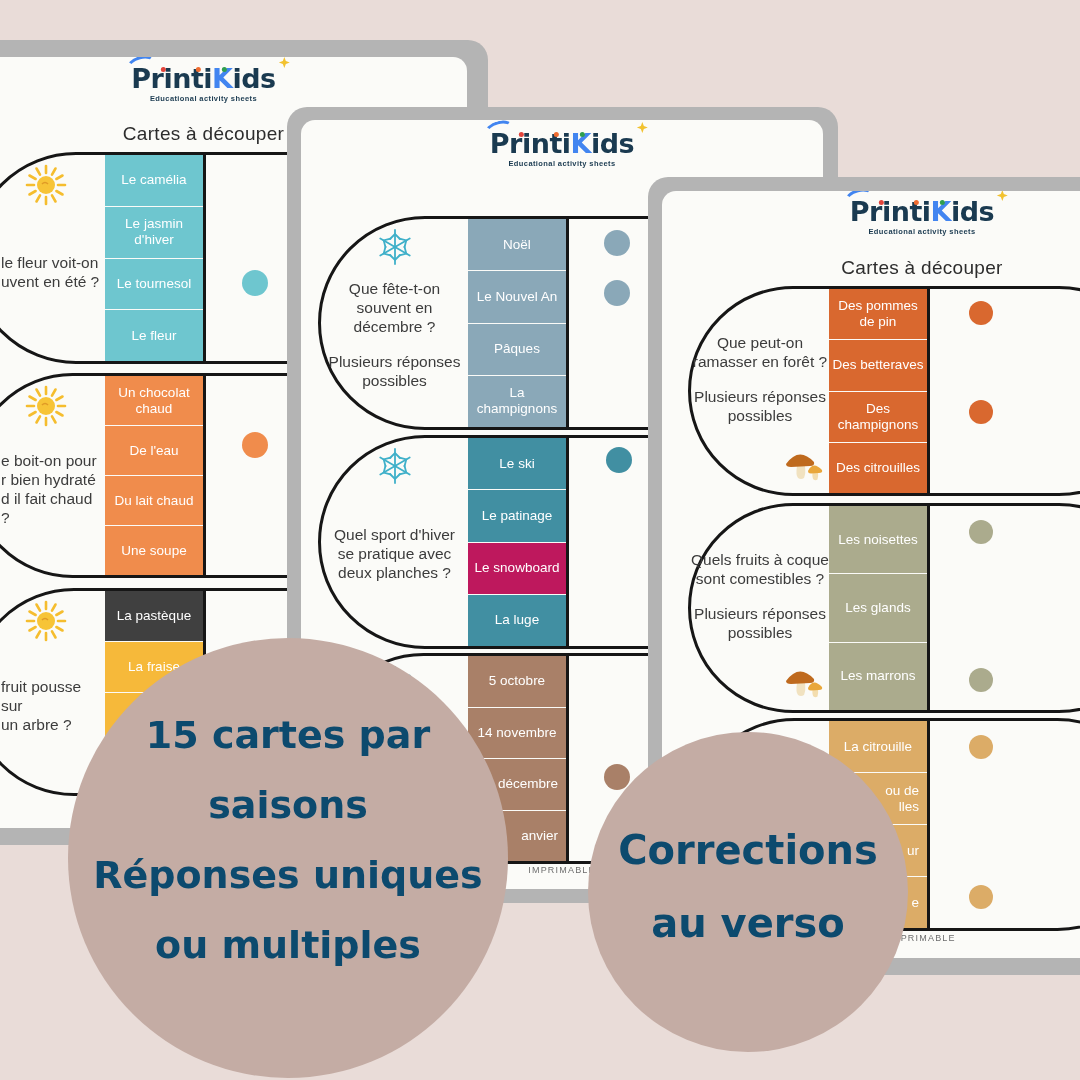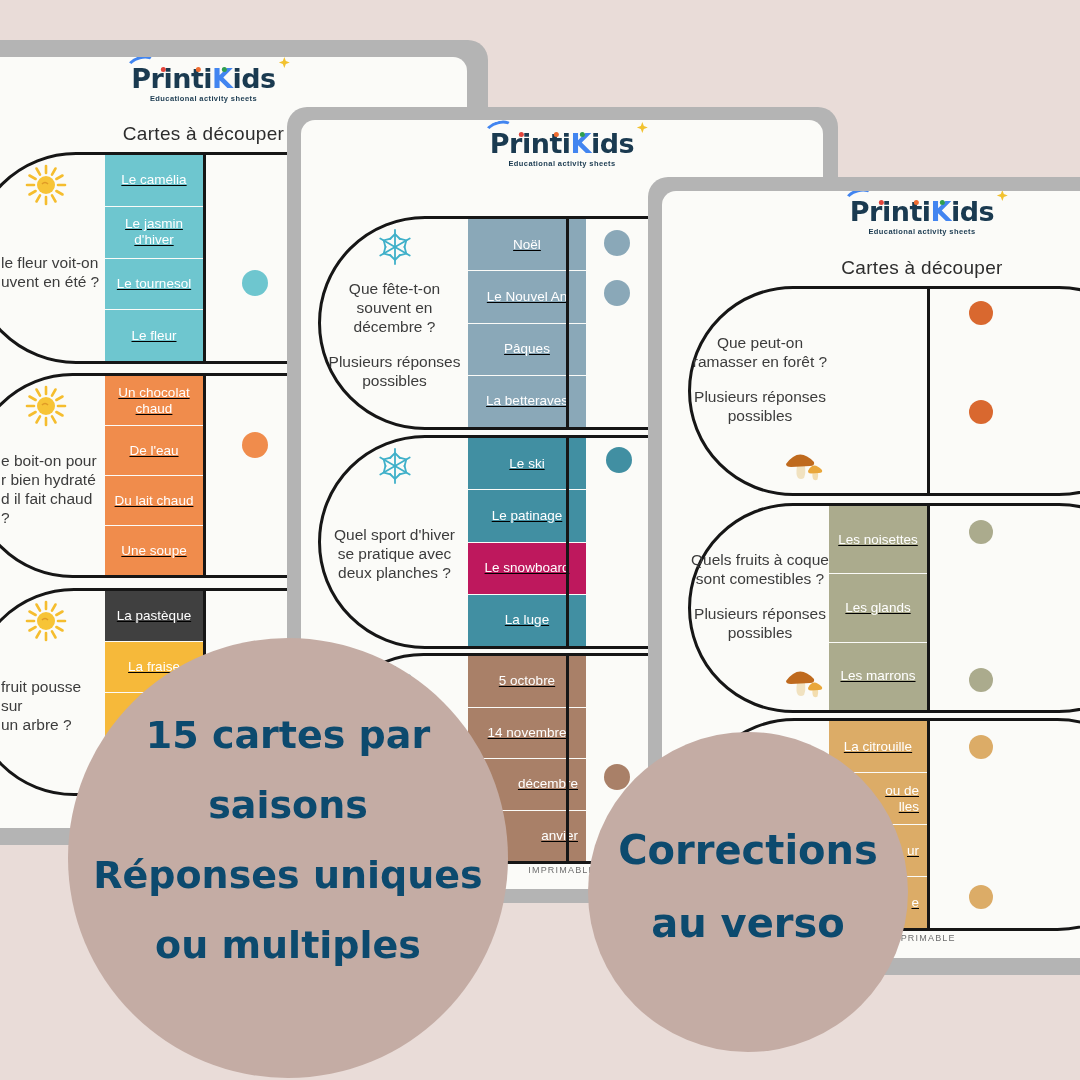--- a/index.html
+++ b/index.html
@@ -20,21 +20,21 @@
   .tdot{position:absolute;width:5px;height:5px;border-radius:50%;top:2px;}
   .td1{left:29px;background:#e2443b;}
   .td2{left:64px;background:#ef6c30;}
   .td3{left:90px;background:#2f9e4f;}
   .star{position:absolute;right:-14px;top:-8px;line-height:0;}
 
   .page-title{position:absolute;width:100%;text-align:center;font-size:19px;color:#2d2d2d;letter-spacing:.3px;}
 
   
   .card{position:absolute;border:3px solid #161616;border-radius:120px;}
-  .anscol{position:absolute;top:0;bottom:0;display:flex;flex-direction:column;gap:1px;text-decoration:underline;}
+  .anscol{position:absolute;top:0;bottom:0;display:flex;flex-direction:column;gap:1px;}
   .ans{flex:1;display:flex;align-items:center;justify-content:center;text-align:center;
        color:#fff;font-size:13.5px;line-height:1.18;padding:2px 3px;white-space:pre-line;}
   .ans.cut-l{justify-content:flex-end;text-align:right;padding-right:8px;}
   .vline{position:absolute;top:0;bottom:0;width:3px;background:#161616;}
   .dot{position:absolute;border-radius:50%;}
   .p1 .dot,.p2 .dot{width:26px;height:26px;}
   .p3 .dot{width:24px;height:24px;}
 
   .qarea{position:absolute;top:0;bottom:0;left:0;display:flex;flex-direction:column;align-items:center;}
   .p1 .qarea{width:132px;align-items:flex-start;}
@@ -55,21 +55,21 @@
   #sheet2{left:287px;top:107px;width:551px;height:796px;}
   #paper2{left:301px;top:120px;width:522px;height:769px;}
   #sheet3{left:648px;top:177px;width:560px;height:798px;}
   #paper3{left:662px;top:191px;width:520px;height:767px;}
 
   #paper1 .logo{top:8px;}   #paper1 .page-title{top:66px;}
   #paper2 .logo{top:10px;}
   #paper3 .logo{top:7px;}   #paper3 .page-title{top:66px;}
 
   .p1 .anscol{left:132px;width:98px;}  .p1 .vline{left:230px;}
-  .p2 .anscol{left:147px;width:118px;}  .p2 .vline{left:245px;}
+  .p2 .anscol{left:147px;width:98px;}  .p2 .vline{left:245px;}
   .p3 .anscol{left:138px;width:98px;}  .p3 .vline{left:236px;}
 
   #p1c1{left:30px;top:95px;width:470px;height:206px;}
   #p1c2{left:30px;top:316px;width:470px;height:199px;}
   #p1c3{left:30px;top:531px;width:470px;height:202px;}
   #p2c1{left:17px;top:96px;width:430px;height:208px;}
   #p2c2{left:17px;top:315px;width:430px;height:208px;}
   #p2c3{left:17px;top:533px;width:430px;height:205px;}
   #p3c1{left:26px;top:95px;width:470px;height:204px;}
   #p3c2{left:26px;top:312px;width:470px;height:204px;}
@@ -259,21 +259,21 @@
 souvent en
 décembre ?</div>
           <div class="qnote">Plusieurs réponses
 possibles</div>
         </div>
       </div>
       <div class="anscol">
         <div class="ans" style="background: rgb(138, 168, 184);">Noël</div>
         <div class="ans" style="background: rgb(138, 168, 184);">Le Nouvel An</div>
         <div class="ans" style="background: rgb(138, 168, 184);">Pâques</div>
-        <div class="ans" style="background: rgb(138, 168, 184);">La betteraves</div>
+        <div class="ans" style="background: rgb(138, 168, 184);">La champignons</div>
       </div>
       <div class="vline"></div>
       <div class="dot" style="left: 283px; top: 11px; background: rgb(138, 168, 184);"></div>
       <div class="dot" style="left: 283px; top: 61px; background: rgb(138, 168, 184);"></div>
     </div>
 
     <div class="card" id="p2c2">
       <div class="qarea">
         <span class="qicon">
           <svg width="38" height="38" viewBox="0 0 38 38" fill="none" stroke="#3fb0c9" stroke-width="1.8" stroke-linecap="round">
@@ -364,20 +364,28 @@
         </div>
         <span class="mush">
           <svg width="42" height="36" viewBox="0 0 42 36">
               <path d="M13 21 q-1.5 9 1 12 q3 2 6 0 q2 -5 1 -12 Z" fill="#f1e2c0"></path>
               <path d="M2 19 Q15 1 30 17 Q31 21 26 21 L7 22 Q2 22 2 19 Z" fill="#bf6a1e"></path>
               <path d="M28.5 27 q-0.5 5.5 1 7.5 q2 1.5 4 0 q1 -3.5 0.5 -7.5 Z" fill="#f3ddae"></path>
               <path d="M24 26 Q29 15.5 38 25 Q39 28 35 28 L27 28.5 Q24 28.5 24 26 Z" fill="#e9a73b"></path>
             </svg>
         </span>
       </div>
+      <div class="anscol">
+        <div class="ans" style="background: rgb(217, 104, 47);">Des pommes
+de pin</div>
+        <div class="ans" style="background: rgb(217, 104, 47);">Des betteraves</div>
+        <div class="ans" style="background: rgb(217, 104, 47);">Des
+champignons</div>
+        <div class="ans" style="background: rgb(217, 104, 47);">Des citrouilles</div>
+      </div>
       <div class="vline"></div>
       <div class="dot" style="left: 278px; top: 12px; background: rgb(217, 104, 47);"></div>
       <div class="dot" style="left: 278px; top: 111px; background: rgb(217, 104, 47);"></div>
     </div>
 
     <div class="card" id="p3c2">
       <div class="qarea">
         <div class="qblock">
           <div class="qtext">Quels fruits à coque
 sont comestibles ?</div>

